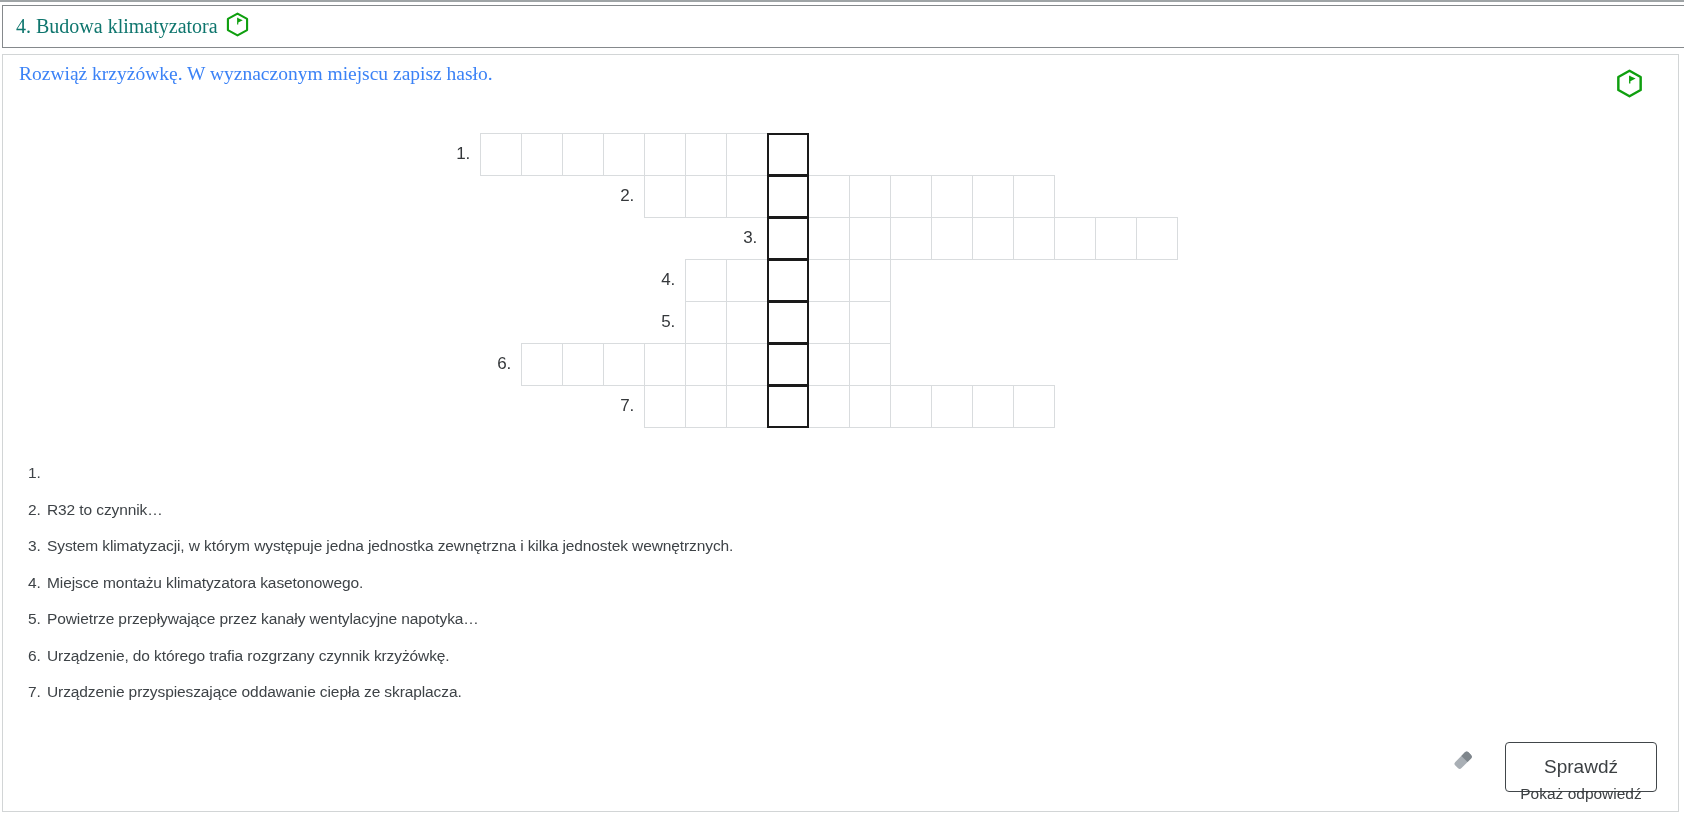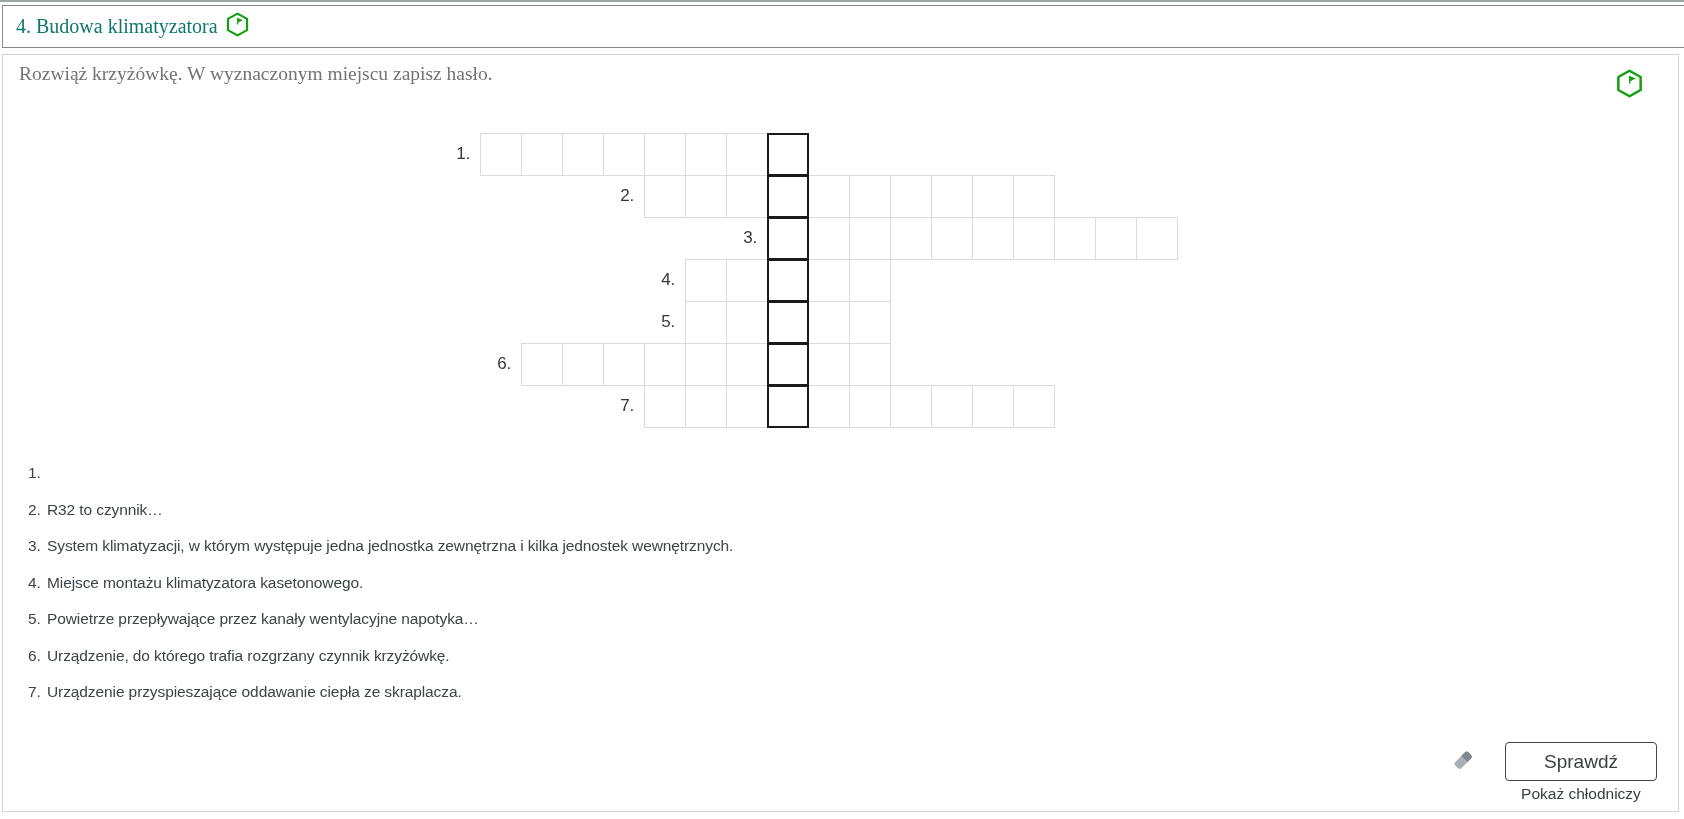--- a/index.html
+++ b/index.html
@@ -8,39 +8,39 @@
   
   .top-divider{position:absolute;left:0;top:0;width:1684px;height:2px;background:#9fa4a6;}
   
   .header-box{position:absolute;left:2px;top:5px;width:1675px;height:41px;background:#fff;
               border:1px solid #85898c;display:flex;align-items:center;padding-left:13px;gap:8px;}
   .header-title{font-family:"Liberation Serif",serif;font-size:20px;color:#0f766e;}
   
   .content-box{position:absolute;left:2px;top:54px;width:1675px;height:756px;background:#fff;
                border:1px solid #d2d5d6;}
   .instruction{position:absolute;left:19px;top:63px;font-family:"Liberation Serif",serif;
-               font-size:19.5px;color:#737373;}
+               font-size:19.5px;color:#3b82f6;}
   .hex-icon{display:inline-block;}
   .content-hex{position:absolute;left:1616px;top:69px;}
   
   .cw-cell{position:absolute;width:40px;height:41px;background:#fff;border:1px solid #d9dcde;
            box-sizing:border-box;cursor:text;}
   .cw-cell.kw{border:2px solid #1a1a1a;z-index:2;}
   .cw-label{position:absolute;width:52px;height:42px;line-height:42px;text-align:right;
             font-size:17px;color:#35383b;letter-spacing:-0.2px;}
   
   .clue-list{position:absolute;left:28px;top:462px;margin:0;padding:0;list-style:none;}
   .clue-item{display:flex;height:22px;margin-bottom:14.5px;font-size:15.5px;color:#3e4347;
              letter-spacing:-0.1px;line-height:22px;}
   .clue-num{width:19px;flex:0 0 19px;}
   .clue-text{white-space:nowrap;}
   
   .eraser-btn{position:absolute;left:1449px;top:746px;width:28px;height:28px;border:none;
               background:transparent;padding:0;cursor:pointer;}
-  .check-btn{position:absolute;left:1505px;top:742px;width:152px;height:39px;background:#fff;
+  .check-btn{position:absolute;left:1505px;top:742px;width:152px;height:50px;background:#fff;
              border:1px solid #41464a;border-radius:4px;font-family:"Liberation Sans",sans-serif;
              font-size:19px;color:#3c4043;cursor:pointer;}
   .show-answer{position:absolute;left:1490px;top:785px;width:182px;text-align:center;
                font-size:15.5px;color:#3c4043;cursor:pointer;text-decoration:none;}
 </style>
 </head>
 <body>
 
 <div id="page">
 
@@ -168,15 +168,15 @@
     <svg width="28" height="28" viewBox="0 0 24 24">
       <g transform="rotate(-45 12 12)">
         <rect x="4" y="8.5" width="16" height="7.5" rx="2.2" fill="#a9afb5"></rect>
         <path d="M13.5,8.5 L17.8,8.5 A2.2,2.2 0 0 1 20,10.7 L20,13.8 A2.2,2.2 0 0 1 17.8,16 L13.5,16 Z" fill="#7f868c"></path>
       </g>
     </svg>
   </button>
 
   <button class="check-btn">Sprawdź</button>
 
-  <a class="show-answer" href="#">Pokaż chłodniczy</a>
+  <a class="show-answer" href="#">Pokaż odpowiedź</a>
 
 </div>
 
 </body></html>

